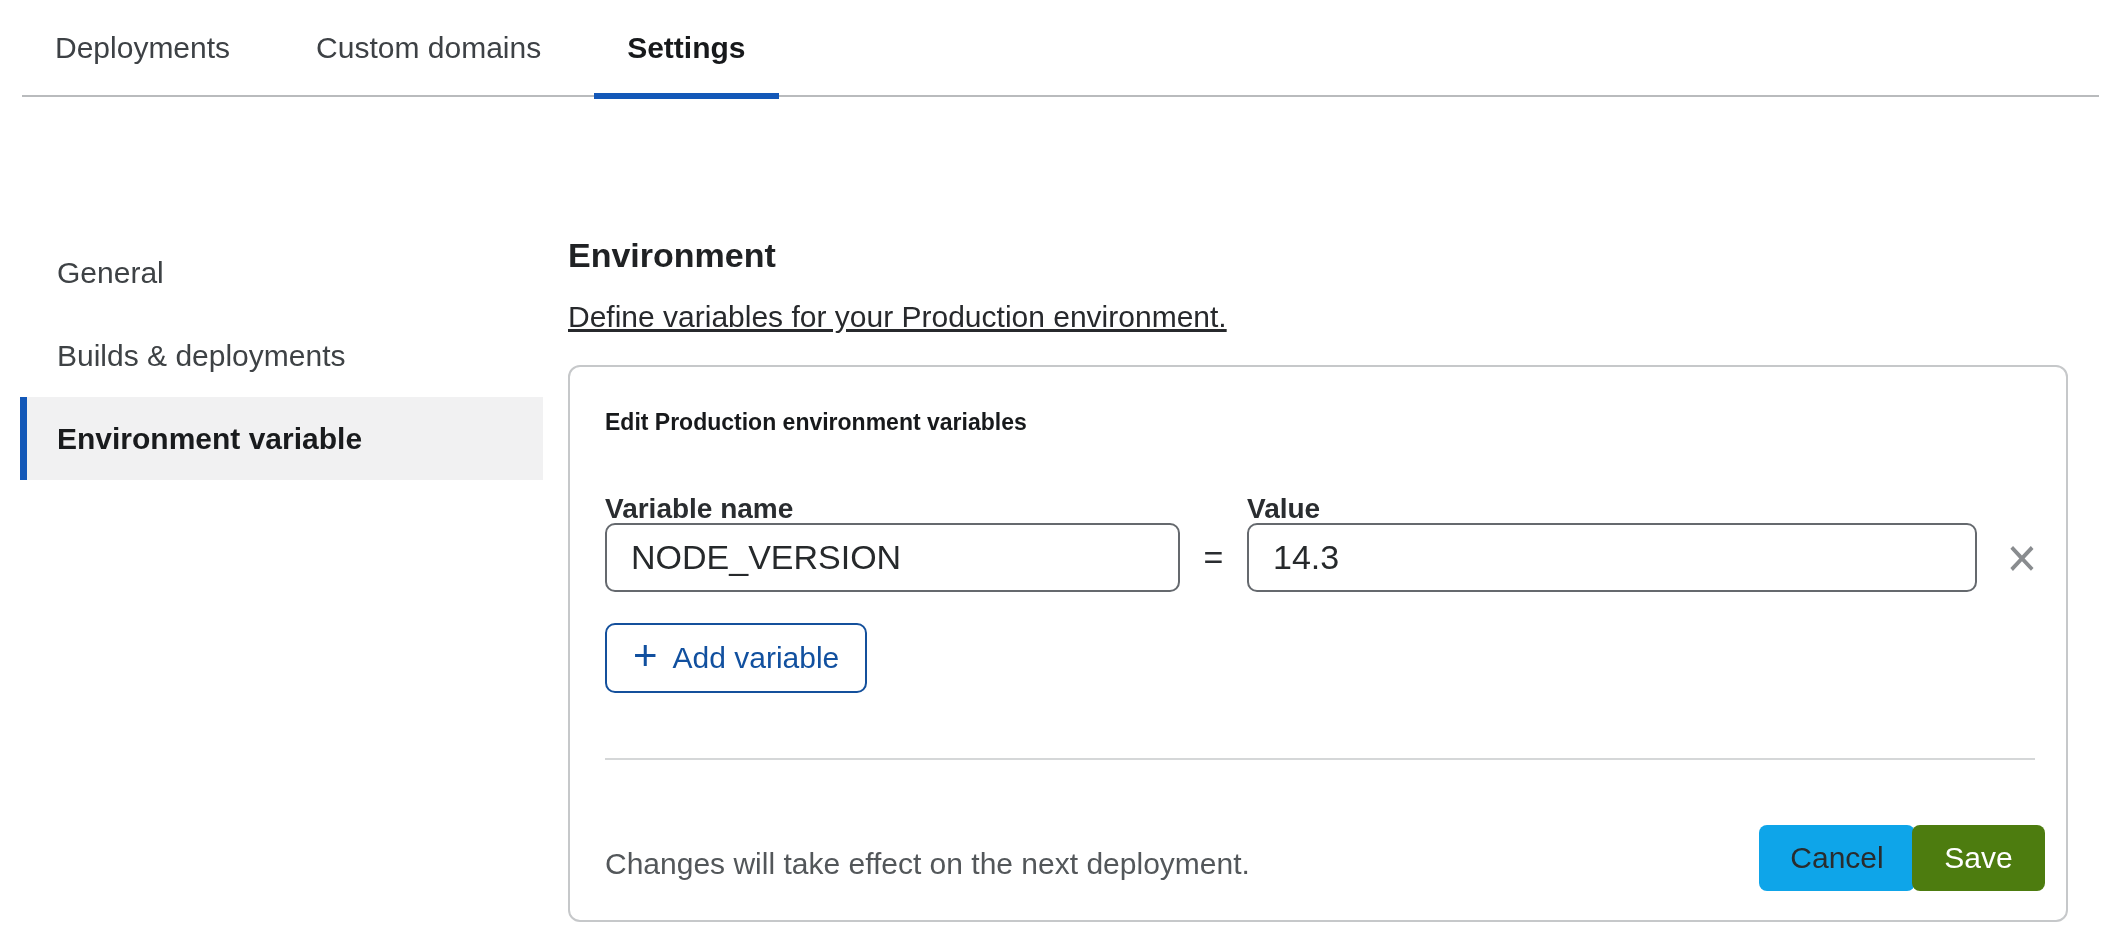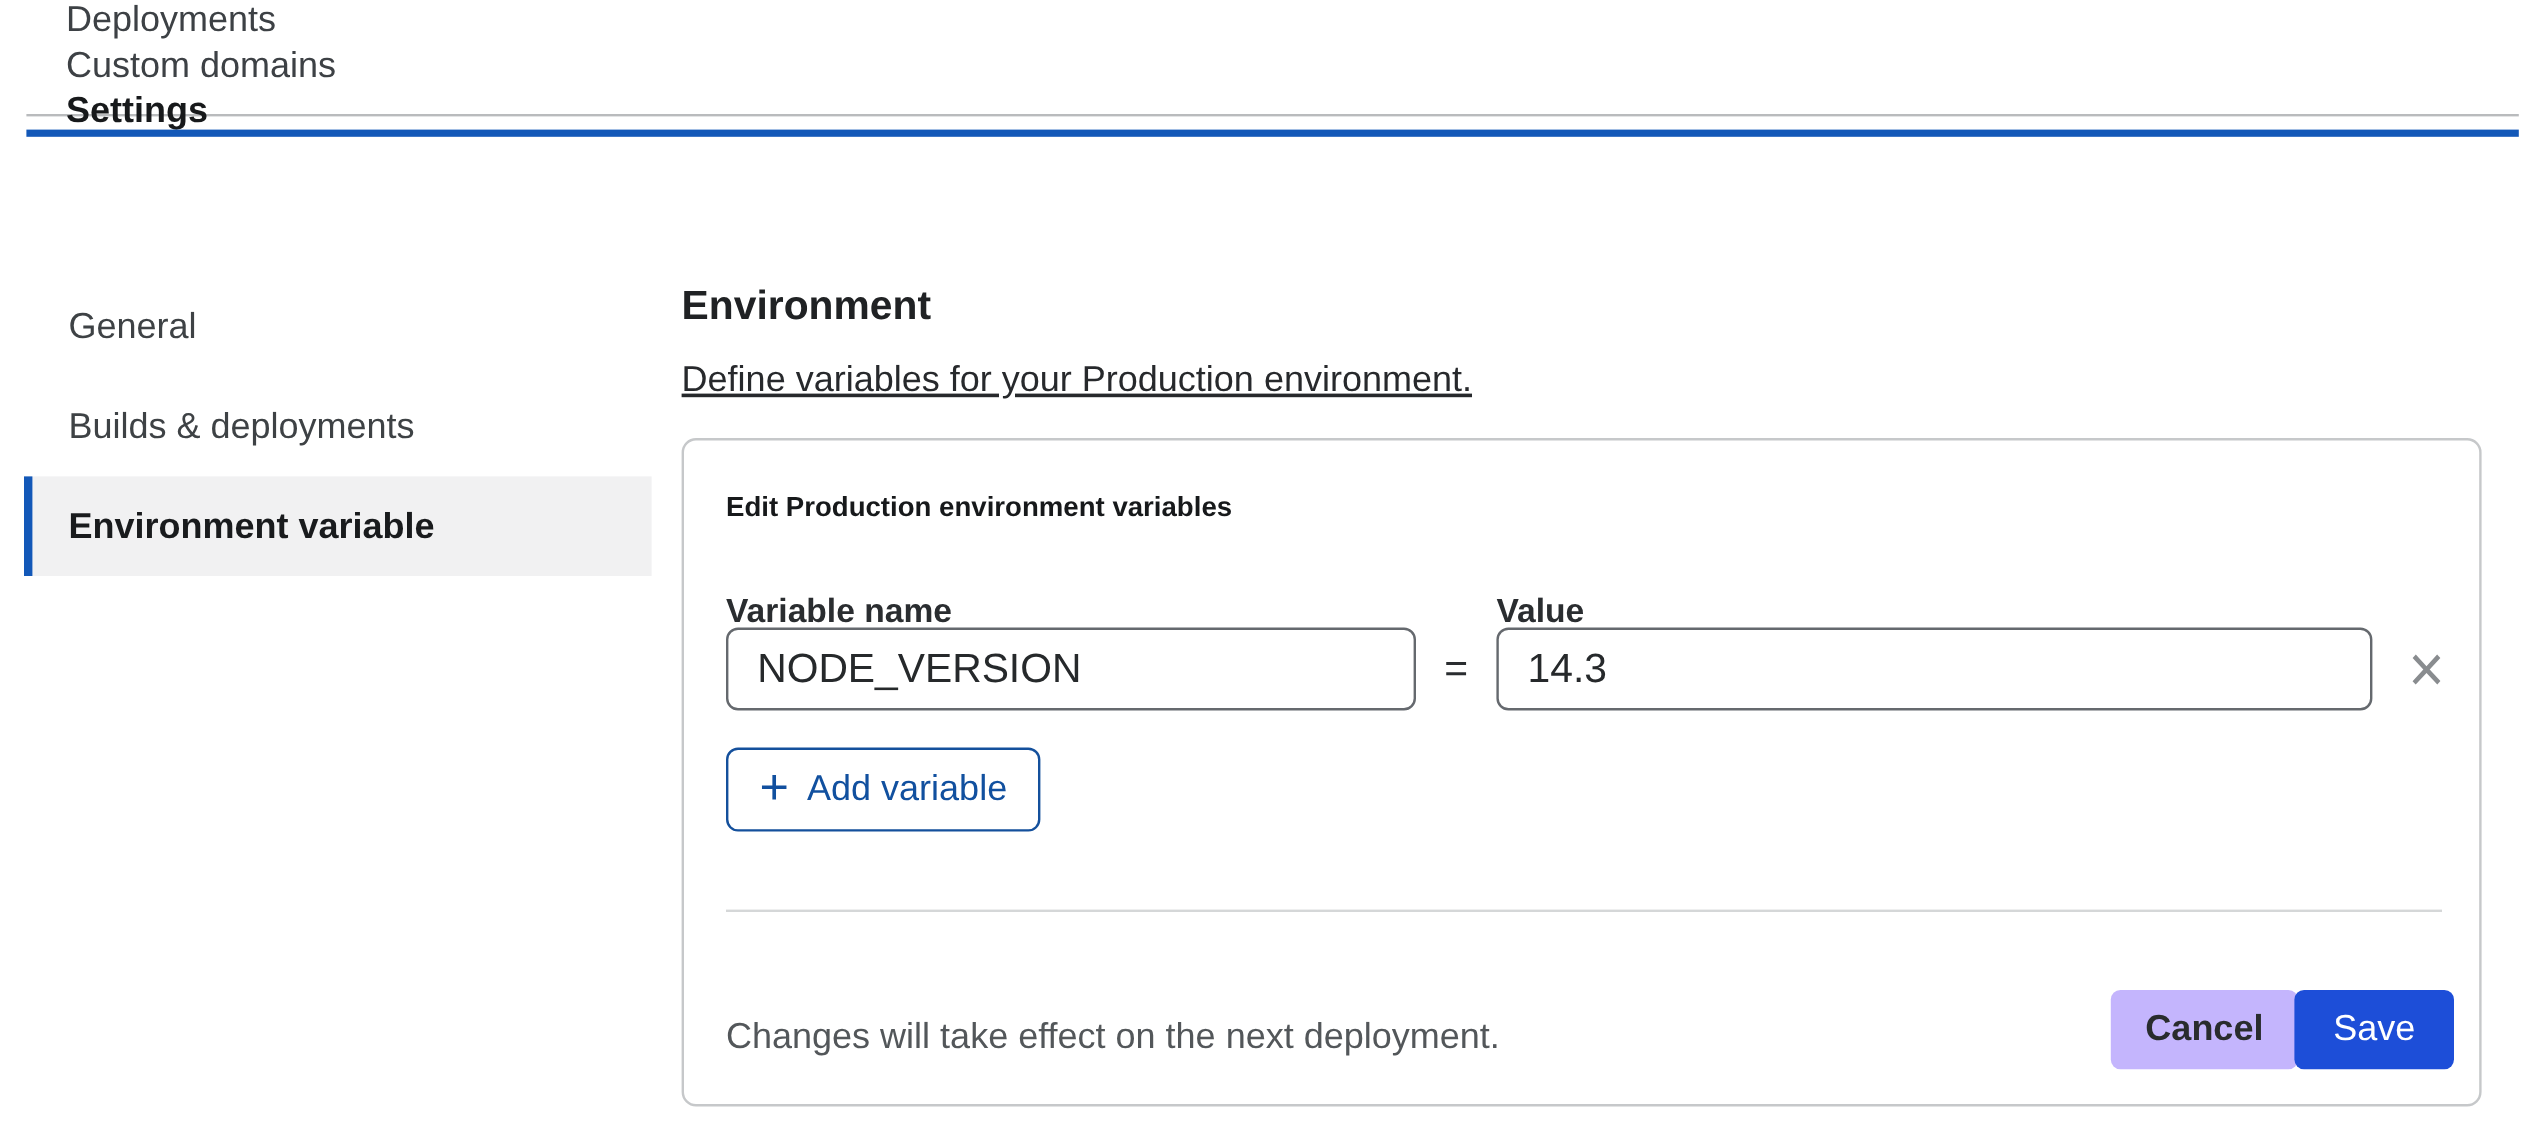--- a/index.html
+++ b/index.html
@@ -2,21 +2,21 @@
 <html><head>
 <meta charset="utf-8">
 <style>
   * { margin:0; padding:0; box-sizing:border-box; }
   html,body { width:2121px; height:948px; background:#ffffff; overflow:hidden;
               font-family:"Liberation Sans", sans-serif; color:#1d1f21; }
   body { position:relative; }
 
   
   .tabbar { position:absolute; left:22px; top:0; width:2077px; height:97px;
-            border-bottom:2px solid #b9bbbd; display:flex; gap:4px;flex-direction:column; }
+            border-bottom:2px solid #b9bbbd; display:flex; align-items:center; gap:20px; }
   .tab { position:relative; height:100%; display:flex; align-items:center;
          padding:0 33px; font-size:30px; color:#3d4145; cursor:pointer; white-space:nowrap; }
   .tab.active { font-weight:700; color:#17191b; }
   .tab.active::after { content:""; position:absolute; left:0; right:0; bottom:-4px;
                        height:6px; background:#1358b8; }
 
   
   .sidebar { position:absolute; left:20px; top:231px; width:523px; }
   .side-item { height:83px; display:flex; align-items:center; padding-left:30px;
                border-left:7px solid transparent; font-size:30px; color:#3e4245;
@@ -58,22 +58,22 @@
              font-family:inherit; font-size:30px; color:#11509f; }
   .add-btn .plus-glyph { font-size:42px; line-height:1; color:#11509f;
                          transform:translateY(-2px); display:block; }
 
   .divider { position:absolute; left:35px; top:391px; width:1430px; height:2px;
              background:#d5d7d8; }
 
   .footer-note { position:absolute; left:35px; top:480px; font-size:30px; color:#53575a; }
   .btn { position:absolute; top:458px; height:66px; border:none; border-radius:8px;
          font-family:inherit; font-size:30px; cursor:pointer; }
-  .btn-cancel { left:1189px; width:156px; background:#c4b5fd; color:#292c2e;font-weight:bold; }
-  .btn-save   { left:1342px; width:133px; background:#1d4ed8; color:#ffffff; }
+  .btn-cancel { left:1189px; width:156px; background:#0ea5e9; color:#292c2e; }
+  .btn-save   { left:1342px; width:133px; background:#4d7c0f; color:#ffffff; }
 </style>
 </head>
 <body>
 
 <nav class="tabbar">
   <div class="tab">Deployments</div>
   <div class="tab">Custom domains</div>
   <div class="tab active">Settings</div>
 </nav>
 

